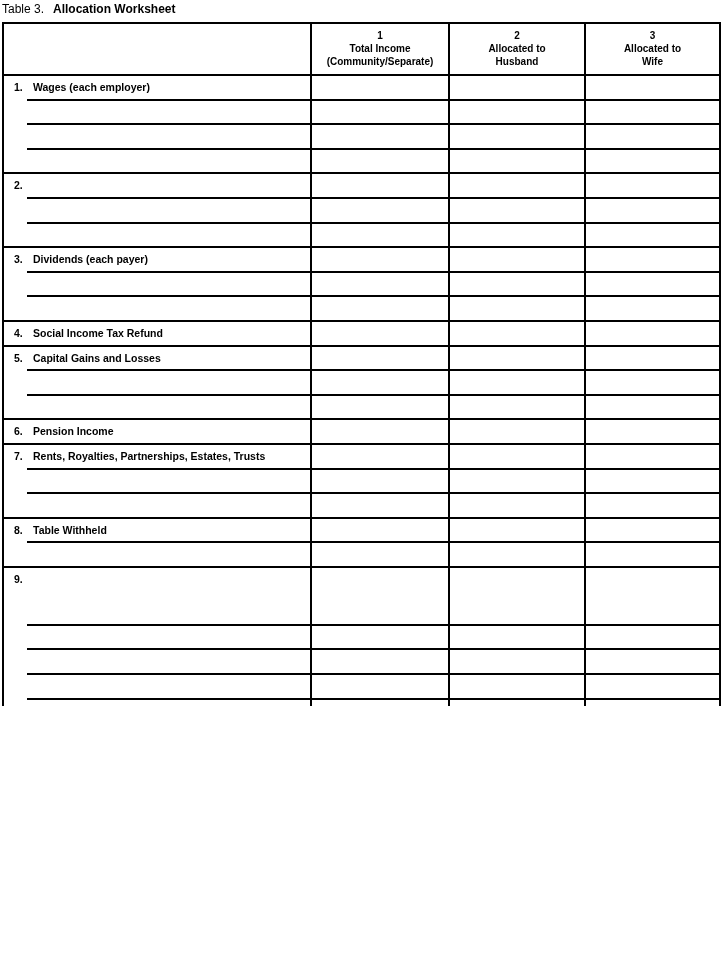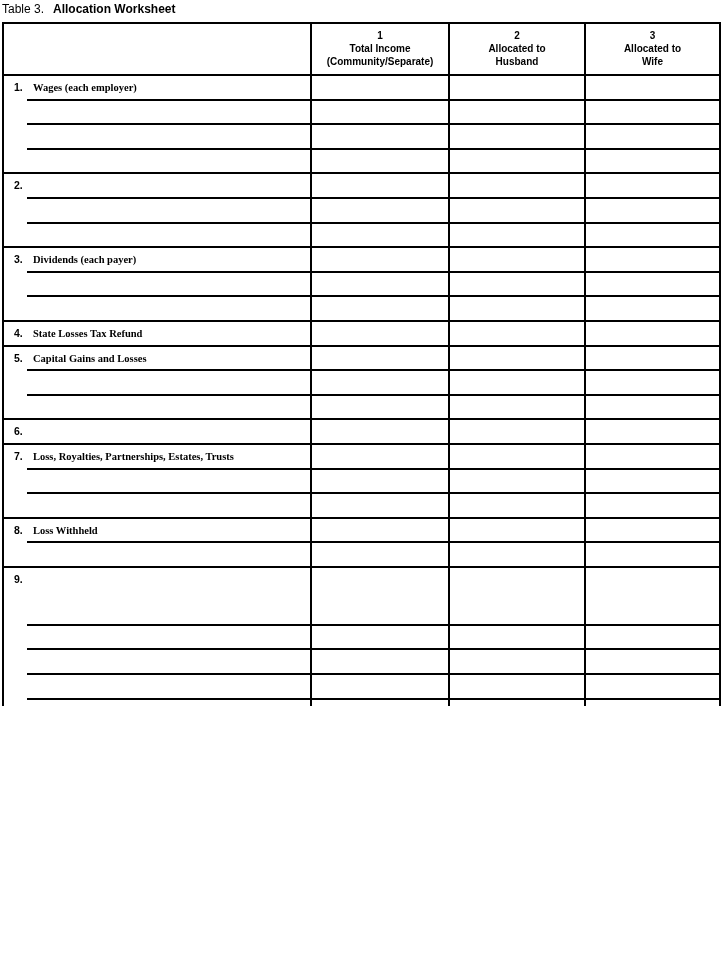--- a/index.html
+++ b/index.html
@@ -41,21 +41,21 @@
     font-weight:bold;font-size:10px;line-height:13px;
     text-align:center;white-space:pre-line;
     padding-top:5px;
   }
   .labelcell{
     display:flex;align-items:flex-start;
     font-weight:bold;font-size:10.5px;line-height:13.5px;
     padding:5px 4px 0 10px;
   }
   .num{width:19px;flex:none;}
-  .lbl{flex:1;white-space:pre-line;font-family:Liberation Serif, serif;}
+  .lbl{flex:1;white-space:pre-line;}
 
   .notes-heading{
     position:absolute;left:0;top:791px;width:725px;
     text-align:center;font-weight:bold;font-size:11px;line-height:13px;
   }
   .note-line{
     position:absolute;left:0;width:725px;height:3px;background:#000;
   }
 </style>
 </head>
@@ -158,21 +158,21 @@
         <div class="c0">
           <div class="subline"></div>
         </div>
         <div class="c1"></div>
         <div class="c2"></div>
         <div class="c3"></div>
       </div>
       <div class="trow data item-start">
         <div class="c0 labelcell">
           <span class="num">4.</span>
-          <span class="lbl">State Losses Tax Refund</span>
+          <span class="lbl">Social Income Tax Refund</span>
         </div>
         <div class="c1"></div>
         <div class="c2"></div>
         <div class="c3"></div>
       </div>
       <div class="trow data item-start">
         <div class="c0 labelcell">
           <span class="num">5.</span>
           <span class="lbl">Capital Gains and Losses</span>
         </div>
@@ -192,29 +192,30 @@
         <div class="c0">
           <div class="subline"></div>
         </div>
         <div class="c1"></div>
         <div class="c2"></div>
         <div class="c3"></div>
       </div>
       <div class="trow data item-start">
         <div class="c0 labelcell">
           <span class="num">6.</span>
+          <span class="lbl">Pension Income</span>
         </div>
         <div class="c1"></div>
         <div class="c2"></div>
         <div class="c3"></div>
       </div>
       <div class="trow data item-start">
         <div class="c0 labelcell">
           <span class="num">7.</span>
-          <span class="lbl">Loss, Royalties, Partnerships, Estates, Trusts</span>
+          <span class="lbl">Rents, Royalties, Partnerships, Estates, Trusts</span>
         </div>
         <div class="c1"></div>
         <div class="c2"></div>
         <div class="c3"></div>
       </div>
       <div class="trow data">
         <div class="c0">
           <div class="subline"></div>
         </div>
         <div class="c1"></div>
@@ -225,21 +226,21 @@
         <div class="c0">
           <div class="subline"></div>
         </div>
         <div class="c1"></div>
         <div class="c2"></div>
         <div class="c3"></div>
       </div>
       <div class="trow data item-start">
         <div class="c0 labelcell">
           <span class="num">8.</span>
-          <span class="lbl">Loss Withheld</span>
+          <span class="lbl">Table Withheld</span>
         </div>
         <div class="c1"></div>
         <div class="c2"></div>
         <div class="c3"></div>
       </div>
       <div class="trow data">
         <div class="c0">
           <div class="subline"></div>
         </div>
         <div class="c1"></div>

